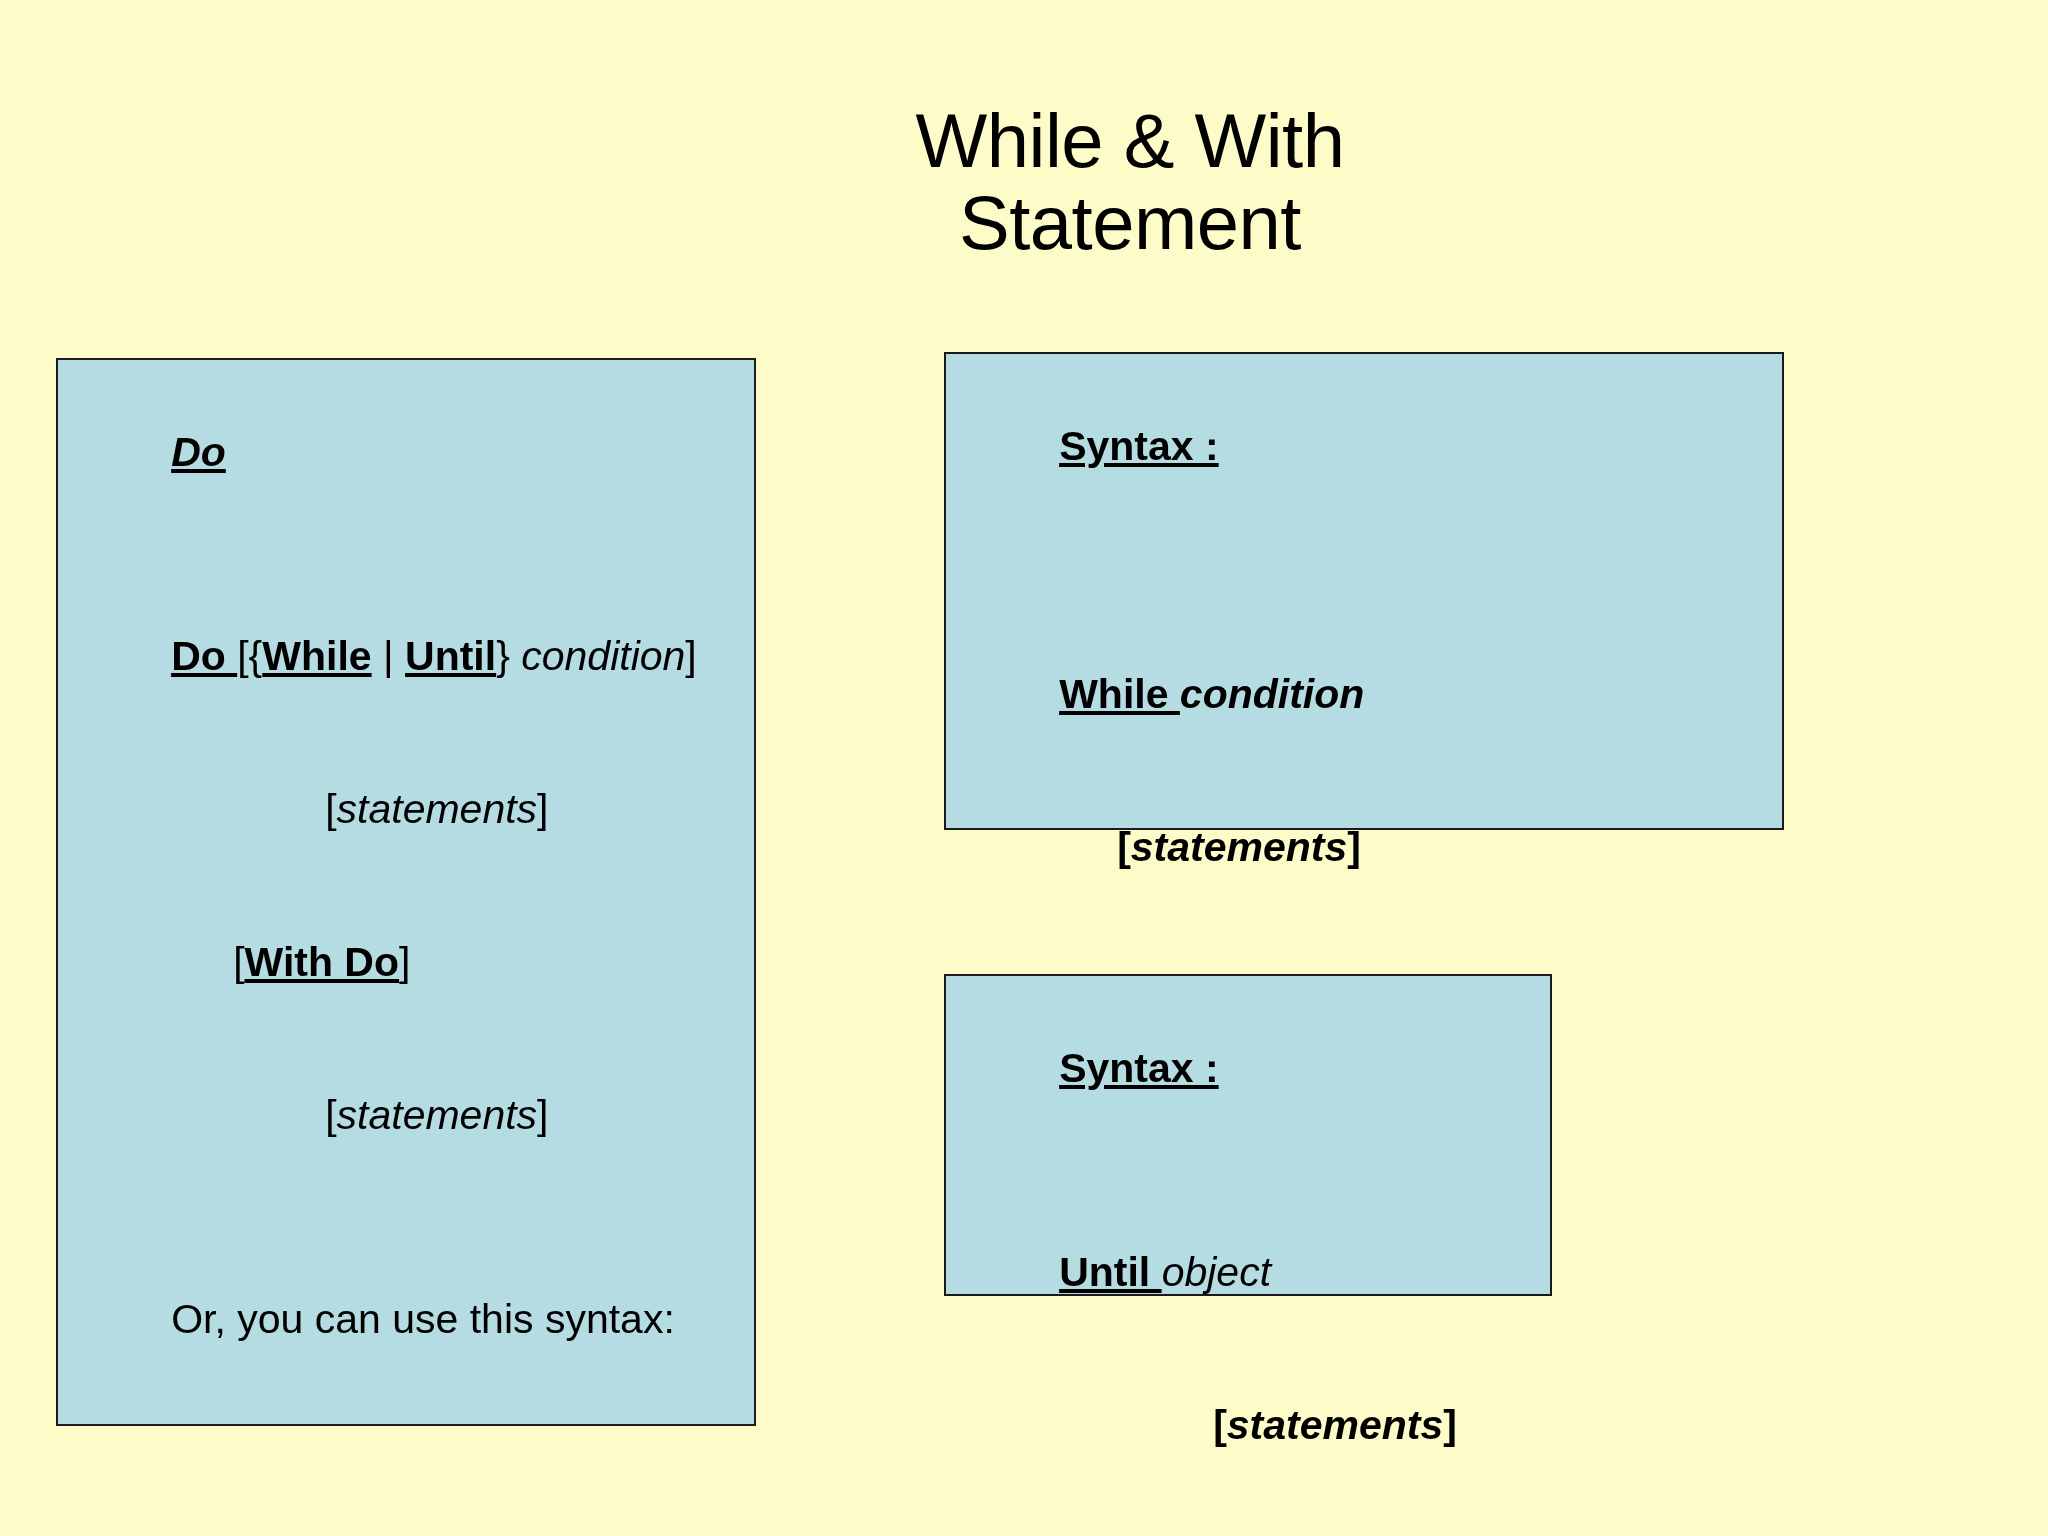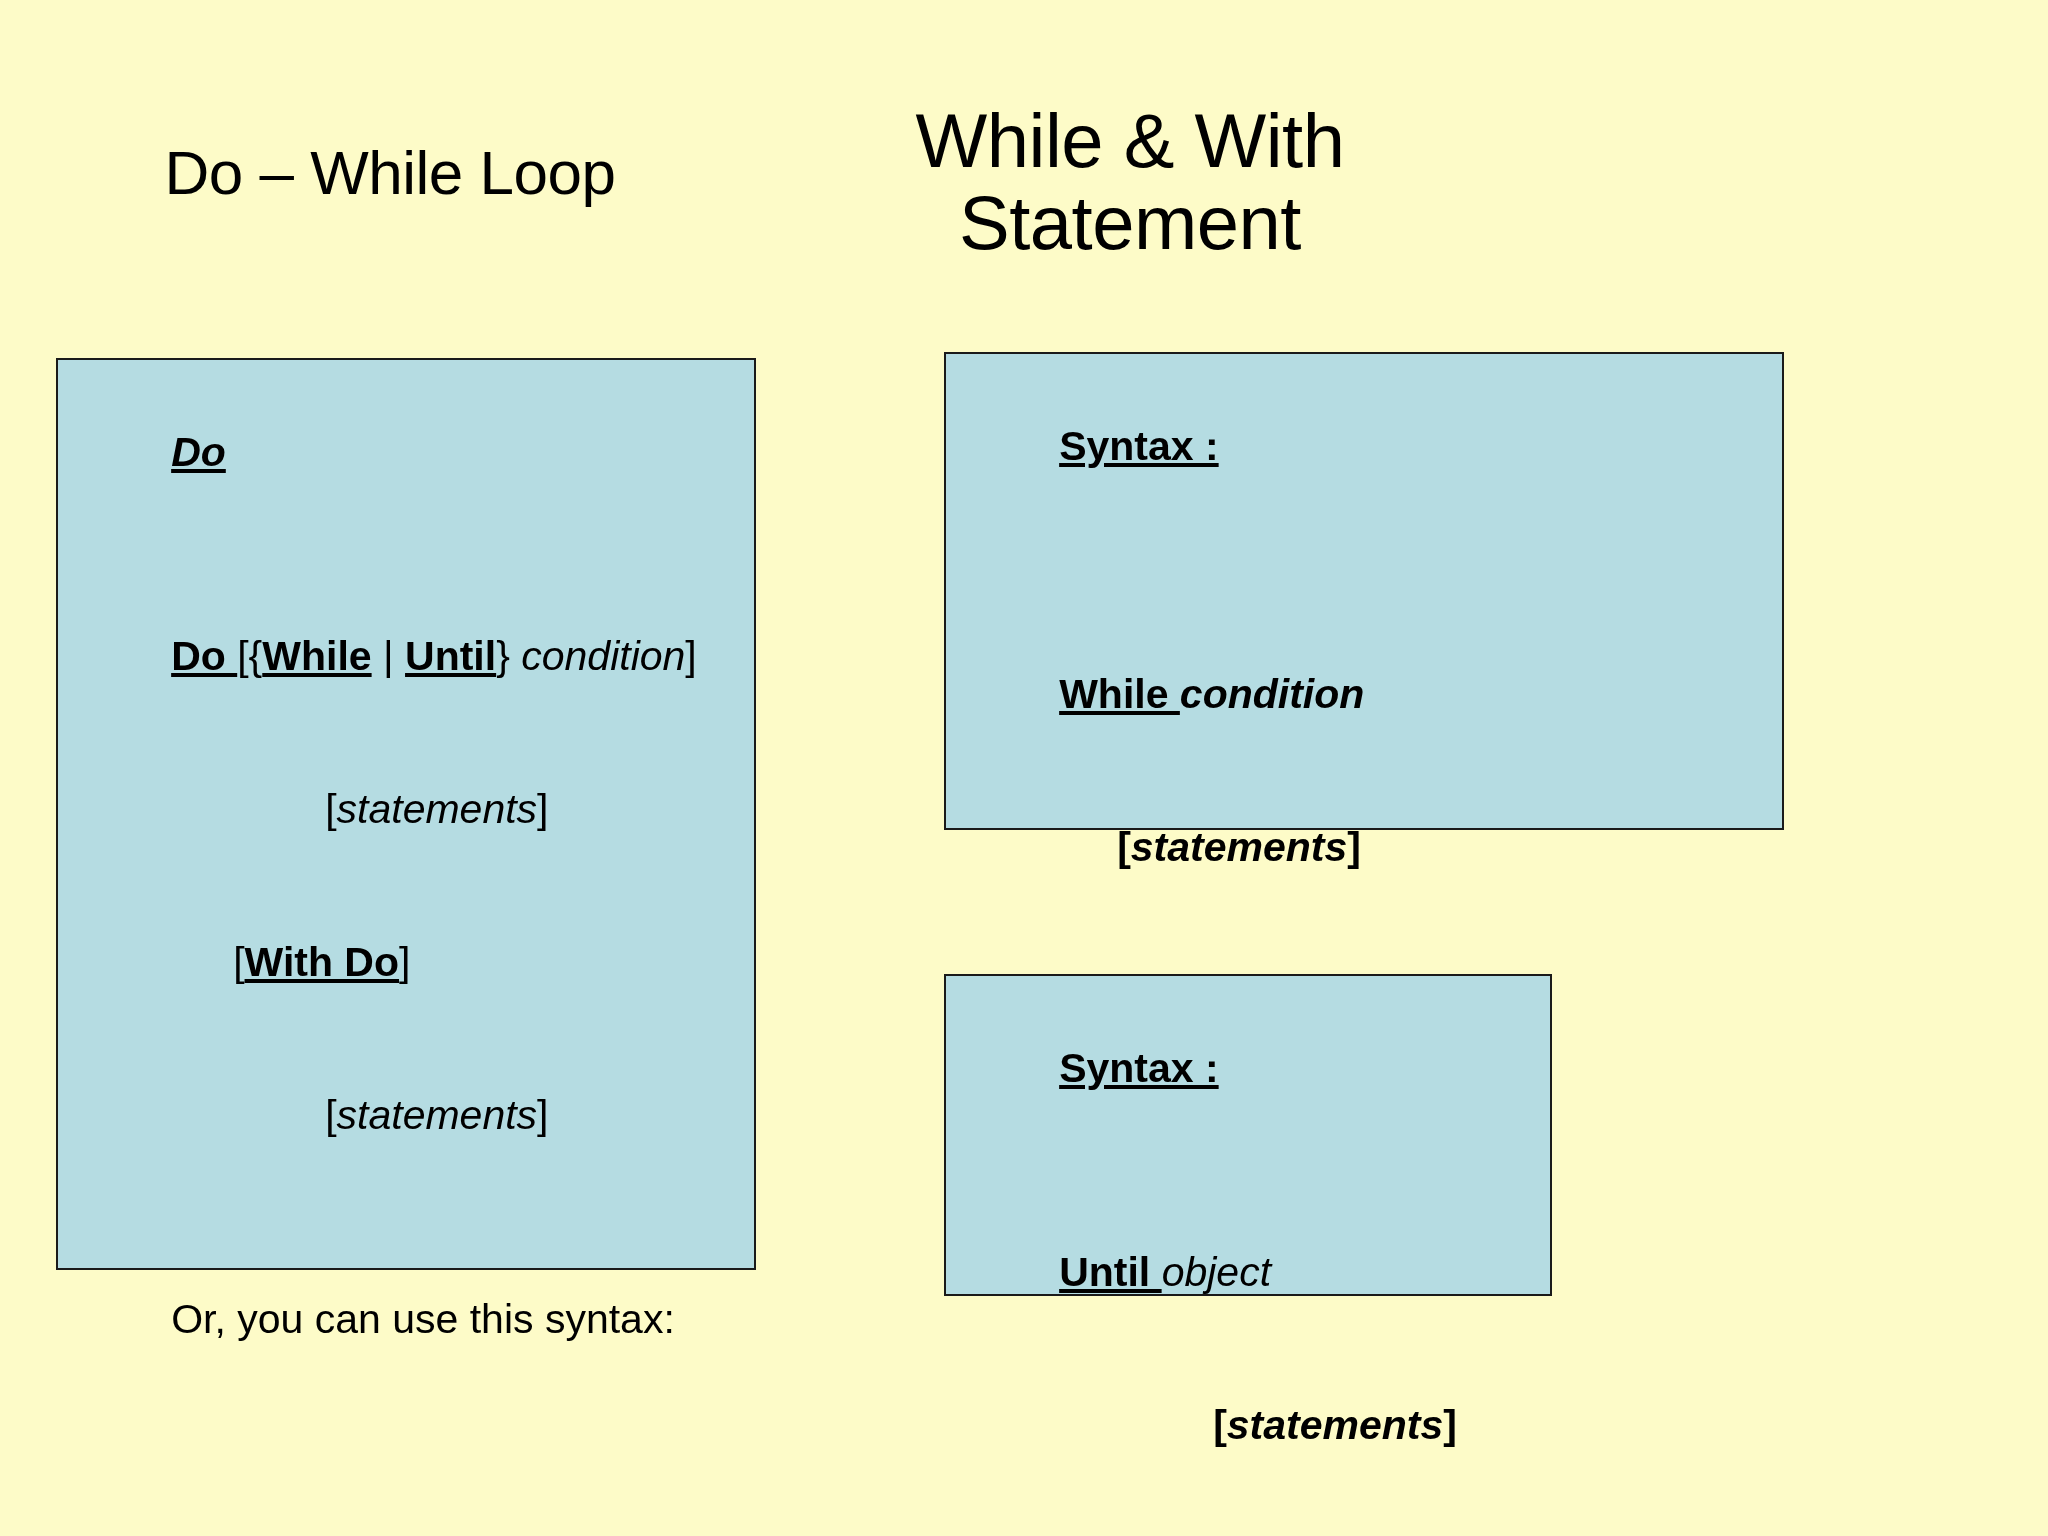--- a/index.html
+++ b/index.html
@@ -39,21 +39,21 @@
   }
   #title-right .tline { display: block; }
 
   
   .syntax-box {
     position: absolute;
     background: #b5dce2;
     border: 2px solid #1a1a1a;
     box-sizing: border-box;
   }
-  #box-do      { left: 56px;  top: 358px; width: 700px;  height: 912px; }
+  #box-do      { left: 56px;  top: 358px; width: 700px;  height: 1068px; }
   #box-while   { left: 944px; top: 352px; width: 840px;  height: 478px; }
   #box-with    { left: 944px; top: 974px; width: 608px;  height: 322px; }
 
   .box-inner {
     padding: 16px 0 0 22px;
   }
 
   .line {
     font-size: 41px;
     line-height: 51px;
@@ -72,21 +72,20 @@
   
   .ind1 { padding-left: 58px; }
   .ind2 { padding-left: 154px; }
   .ind3 { padding-left: 62px; }
 </style>
 </head>
 <body>
 
 <div id="slide">
 
-  <div class="title" id="title-left">Do – While Loop</div>
 
   <div class="title" id="title-right">
     <span class="tline">While &amp; With</span>
     <span class="tline">Statement</span>
   </div>
 
   <div class="syntax-box" id="box-do">
     <div class="box-inner">
 
       <div class="line">

